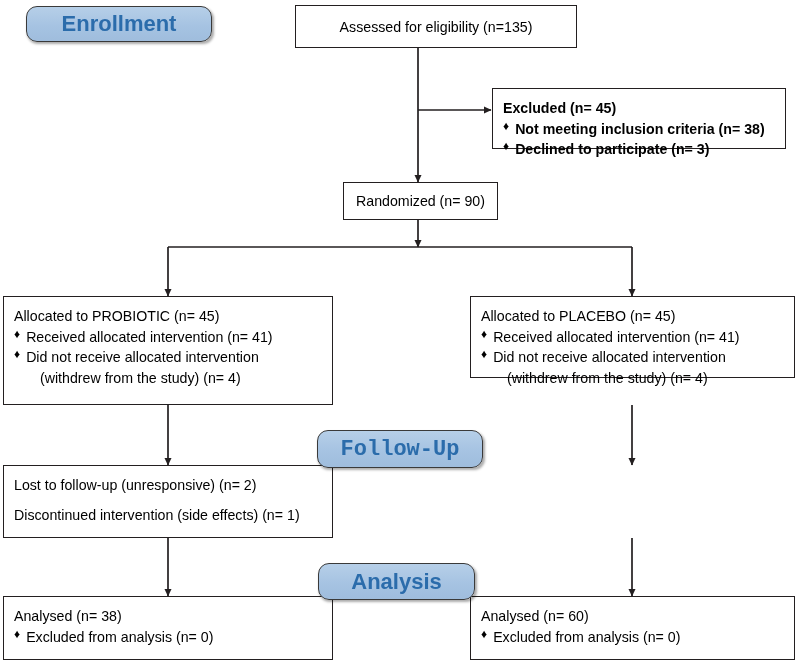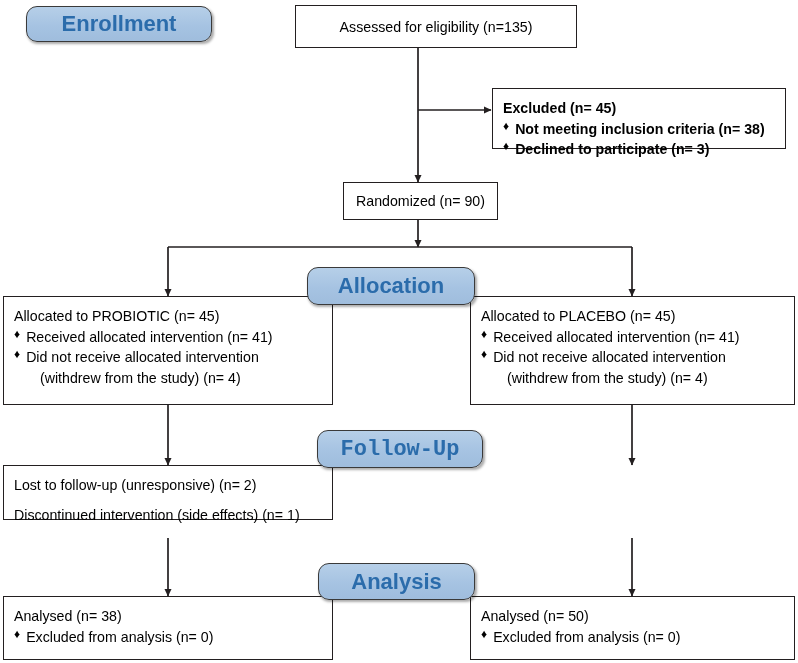--- a/index.html
+++ b/index.html
@@ -105,23 +105,20 @@
     <path d="M632,405 L632,465" stroke="#231f20" stroke-width="1.7" fill="none" marker-end="url(#arrowhead)"></path>
 
     <path d="M168,538 L168,596" stroke="#231f20" stroke-width="1.7" fill="none" marker-end="url(#arrowhead)"></path>
     <path d="M632,538 L632,596" stroke="#231f20" stroke-width="1.7" fill="none" marker-end="url(#arrowhead)"></path>
   </svg>
 
   <div class="stage-pill" style="left:26px; top:6px; width:186px; height:36px;">
     <span>Enrollment</span>
   </div>
 
-  <div class="stage-pill" style="left:307px; top:267px; width:168px; height:38px;">
-    <span>Allocation</span>
-  </div>
 
   <div class="stage-pill" style="left:317px; top:430px; width:166px; height:38px;font-family:Liberation Mono, monospace;">
     <span>Follow-Up</span>
   </div>
 
   <div class="stage-pill" style="left:318px; top:563px; width:157px; height:37px;">
     <span>Analysis</span>
   </div>
 
   <div class="node-box" style="left:295px; top:5px; width:282px; height:43px;
@@ -152,49 +149,49 @@
       <span class="bdot">♦</span>
       <span class="btext">Received allocated intervention (n= 41)</span>
     </div>
     <div class="bullet-line">
       <span class="bdot">♦</span>
       <span class="btext">Did not receive allocated intervention</span>
     </div>
     <div class="indent-line">(withdrew from the study) (n= 4)</div>
   </div>
 
-  <div class="node-box" style="left:470px; top:296px; width:325px; height:109px;">
+  <div class="node-box" style="left:470px; top:296px; width:325px; height:82px;">
     <div class="line">Allocated to PLACEBO (n= 45)</div>
     <div class="bullet-line">
       <span class="bdot">♦</span>
       <span class="btext">Received allocated intervention (n= 41)</span>
     </div>
     <div class="bullet-line">
       <span class="bdot">♦</span>
       <span class="btext">Did not receive allocated intervention</span>
     </div>
     <div class="indent-line">(withdrew from the study) (n= 4)</div>
   </div>
 
-  <div class="node-box" style="left:3px; top:465px; width:330px; height:55px;">
+  <div class="node-box" style="left:3px; top:465px; width:330px; height:73px;">
     <div class="line">Lost to follow-up (unresponsive) (n= 2)</div>
     <div class="gap-line"></div>
     <div class="line">Discontinued intervention (side effects) (n= 1)</div>
   </div>
 
 
   <div class="node-box" style="left:3px; top:596px; width:330px; height:64px;">
     <div class="line">Analysed (n= 38)</div>
     <div class="bullet-line">
       <span class="bdot">♦</span>
       <span class="btext">Excluded from analysis (n= 0)</span>
     </div>
   </div>
 
   <div class="node-box" style="left:470px; top:596px; width:325px; height:64px;">
-    <div class="line">Analysed (n= 50)</div>
+    <div class="line">Analysed (n= 60)</div>
     <div class="bullet-line">
       <span class="bdot">♦</span>
       <span class="btext">Excluded from analysis (n= 0)</span>
     </div>
   </div>
 
 </div>
 
 </body></html>

